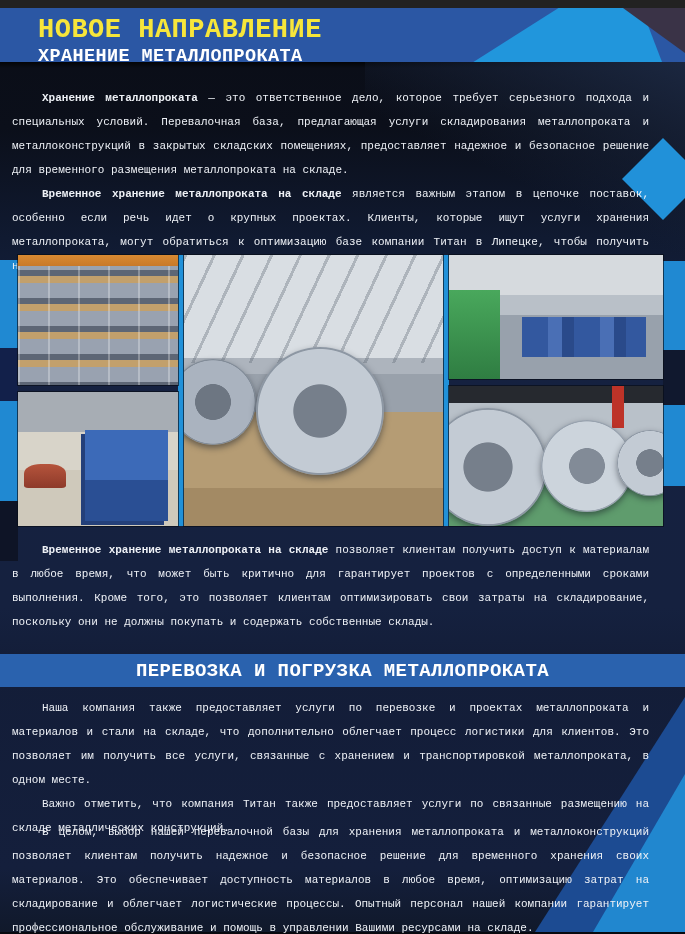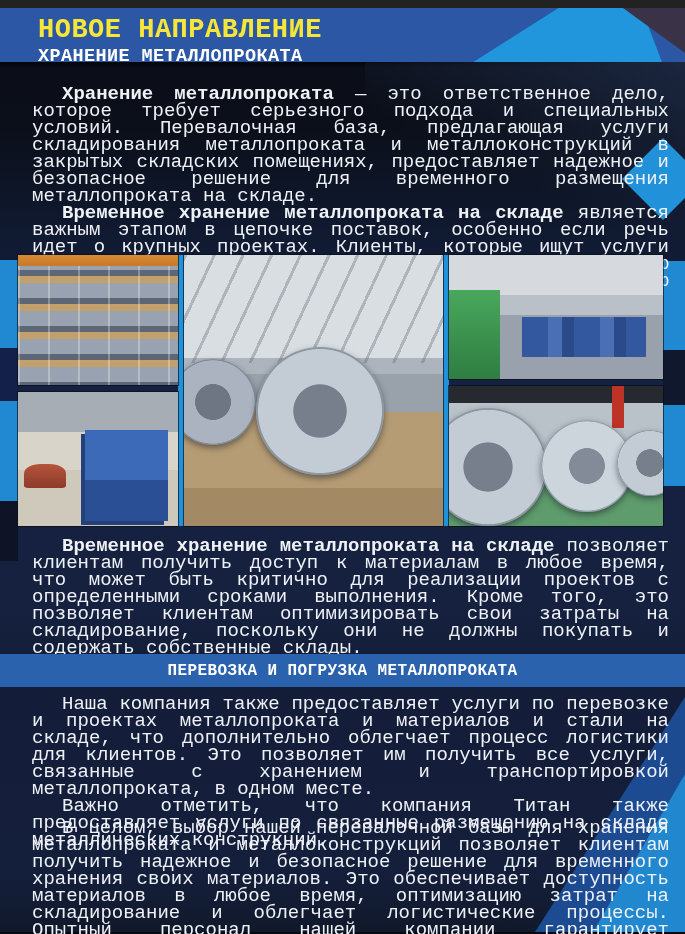--- a/index.html
+++ b/index.html
@@ -31,31 +31,31 @@
   .wedge-mid{bottom:10px;right:0;width:150px;height:235px;background:#1c4b92;
     clip-path:polygon(100% 0,0 100%,100% 100%);}
   .wedge-bright{bottom:10px;right:0;width:92px;height:158px;background:#2187cf;
     clip-path:polygon(100% 0,0 100%,100% 100%);}
   .bottom-strip{left:0;right:0;bottom:0;height:10px;background:#07090f;}
   
   .header-text{left:38px;top:8px;z-index:3;}
   .eyebrow{margin:0;font-size:27px;font-weight:bold;letter-spacing:.5px;color:#f7e63a;line-height:1.1;}
   .subtitle{margin:1px 0 0 0;font-size:18.5px;font-weight:bold;letter-spacing:.4px;color:#ffffff;line-height:1.1;}
   
-  .copy{z-index:3;left:32px;width:637px;font-size:19px;line-height:17px;text-align:justify;}
+  .copy{z-index:3;left:12px;width:637px;font-size:11px;line-height:24px;text-align:justify;}
   .copy p{margin:0;text-indent:30px;}
   .lead{font-weight:bold;}
   .sec-intro{top:78px;}
   .sec-storage{top:530px;}
   .sec-services{top:688px;}
   .sec-summary{top:812px;}
   
   .banner{left:0;top:646px;width:685px;height:33px;background:#2a62ae;z-index:3;
     display:flex;align-items:center;justify-content:center;}
-  .banner span{font-size:16px;font-weight:bold;color:#fff;letter-spacing:.4px;}
+  .banner span{font-size:19px;font-weight:bold;color:#fff;letter-spacing:.4px;}
   
   .gallery{left:18px;top:247px;width:645px;height:271px;z-index:3;display:flex;gap:6px;}
   .gap-strip{position:absolute;top:0;width:6px;height:271px;background:#2191d9;}
   .gap-a{left:160px;} .gap-b{left:425px;}
   .gcol{display:flex;flex-direction:column;gap:7px;position:relative;z-index:1;}
   .col-l{width:160px;} .col-m{width:259px;} .col-r{width:214px;}
   .photo{position:relative;overflow:hidden;box-shadow:0 0 0 1px rgba(8,12,22,.65);}
   .p1{height:130px;
     background:
       linear-gradient(180deg,#d98a32 0px,#c8792a 11px,rgba(0,0,0,0) 11px),
@@ -140,21 +140,21 @@
       <div class="photo p4" title="Производственный цех с зеленым и синим оборудованием"></div>
       <div class="photo p5" title="Ряд больших стальных рулонов на зеленом полу склада">
         <span class="coil coil-r1"></span>
         <span class="coil coil-r2"></span>
         <span class="coil coil-r3"></span>
       </div>
     </div>
   </div>
 
   <section class="abs copy sec-storage">
-    <p><span class="lead">Временное хранение металлопроката на складе</span><span> позволяет клиентам получить доступ к материалам в любое время, что может быть критично для реализации проектов с определенными сроками выполнения. Кроме того, это позволяет клиентам оптимизировать свои затраты на складирование, поскольку они не должны покупать и содержать собственные склады.</span></p>
+    <p><span class="lead">Временное хранение металлопроката на складе</span><span> позволяет клиентам получить доступ к материалам в любое время, что может быть критично для гарантирует проектов с определенными сроками выполнения. Кроме того, это позволяет клиентам оптимизировать свои затраты на складирование, поскольку они не должны покупать и содержать собственные склады.</span></p>
   </section>
 
   <div class="abs banner">
     <span>ПЕРЕВОЗКА И ПОГРУЗКА МЕТАЛЛОПРОКАТА</span>
   </div>
 
   <section class="abs copy sec-services">
     <p><span>Наша компания также предоставляет услуги по перевозке и проектах металлопроката и материалов и стали на складе, что дополнительно облегчает процесс логистики для клиентов. Это позволяет им получить все услуги, связанные с хранением и транспортировкой металлопроката, в одном месте.</span></p>
     <p><span>Важно отметить, что компания Титан также предоставляет услуги по связанные размещению на складе металлических конструкций.</span></p>
   </section>

